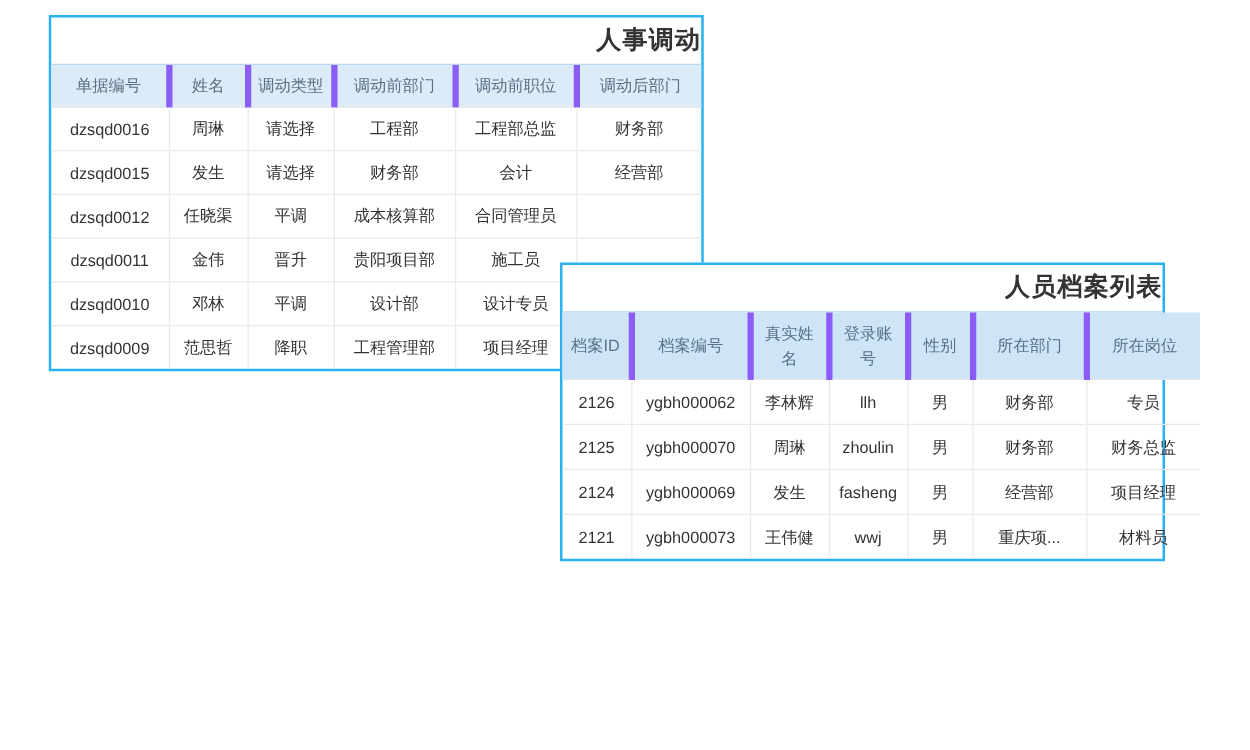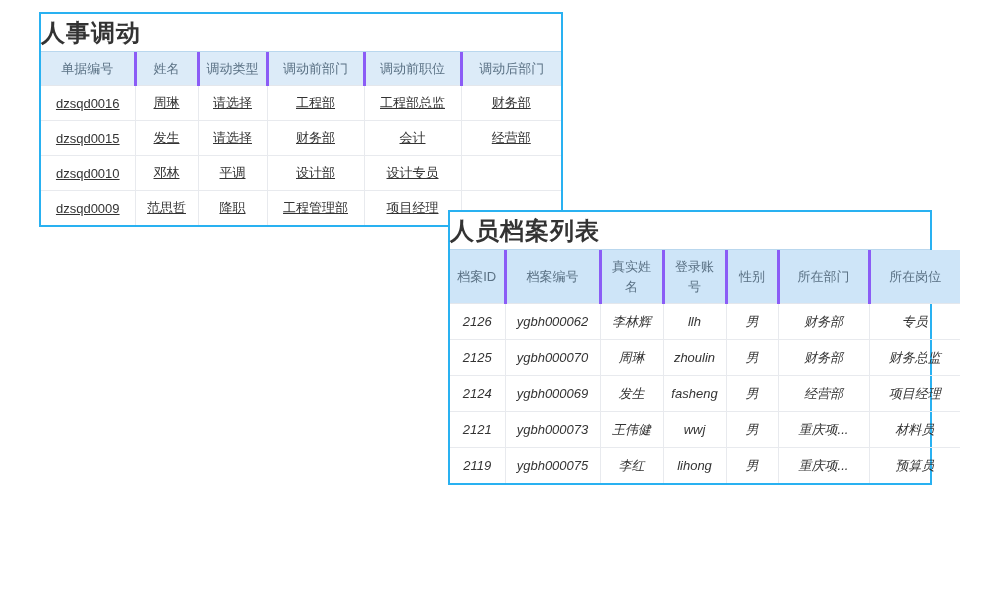--- a/index.html
+++ b/index.html
@@ -9,45 +9,45 @@
     font-family:"Liberation Sans","DejaVu Sans",sans-serif;
   }
   .panel {
     position:absolute; background:#ffffff; box-sizing:border-box;
     border:2px solid #29b1f1;
   }
   #panel-transfer { left:39px; top:12px; width:524px; z-index:1; }
   #panel-archive  { left:448px; top:210px; width:484px; z-index:2; }
 
   .panel-title {
-    height:37px; line-height:37px; text-align:left;
-    font-size:24px; font-weight:bold; color:#333333;
+    height:37px; line-height:37px; text-align:right;
+    font-size:20px; font-weight:bold; color:#333333;
     border-bottom:1px solid #b9d7ee; letter-spacing:1px;
   }
 
   table.grid { border-collapse:collapse; table-layout:fixed; width:100%; }
   table.grid th {
     font-size:13px; font-weight:normal; color:#5a7184;
     text-align:center; vertical-align:middle;
-    border-right:3px solid #8b5cf6; padding:0 2px;
+    border-right:5px solid #8b5cf6; padding:0 2px;
     white-space:pre-line; line-height:1.5;
   }
   table.grid th:last-child { border-right:none; }
   #panel-transfer th { background:#dcebf8; height:33px; }
   #panel-archive  th { background:#cee5f8; height:53px; }
 
   table.grid td {
     font-size:13px; color:#333333; text-align:center; vertical-align:middle;
     border-right:1px solid #e8eaee; border-top:1px solid #e8eaee;
     padding:0 3px; overflow:hidden; white-space:nowrap;
   }
   table.grid td:last-child { border-right:none; }
   table.grid tbody tr:first-child td { border-top:1px solid #e4e7ec; }
-  #panel-transfer td { height:34px;text-decoration:underline; }
-  #panel-archive  td { height:35px;font-style:italic; }
+  #panel-transfer td { height:34px; }
+  #panel-archive  td { height:35px; }
 
   td.link { color:#3d9cef; cursor:pointer; }
 </style>
 </head>
 <body>
 
 <div class="panel" id="panel-transfer">
   <div class="panel-title">人事调动</div>
   <table class="grid">
     <colgroup>
@@ -77,20 +77,36 @@
         <td>工程部总监</td>
         <td>财务部</td>
       </tr>
       <tr>
         <td class="link">dzsqd0015</td>
         <td class="link">发生</td>
         <td>请选择</td>
         <td>财务部</td>
         <td>会计</td>
         <td>经营部</td>
+      </tr>
+      <tr>
+        <td class="link">dzsqd0012</td>
+        <td class="link">任晓渠</td>
+        <td>平调</td>
+        <td>成本核算部</td>
+        <td>合同管理员</td>
+        <td></td>
+      </tr>
+      <tr>
+        <td class="link">dzsqd0011</td>
+        <td class="link">金伟</td>
+        <td>晋升</td>
+        <td>贵阳项目部</td>
+        <td>施工员</td>
+        <td></td>
       </tr>
       <tr>
         <td class="link">dzsqd0010</td>
         <td class="link">邓林</td>
         <td>平调</td>
         <td>设计部</td>
         <td>设计专员</td>
         <td></td>
       </tr>
       <tr>
@@ -160,24 +176,15 @@
       </tr>
       <tr>
         <td>2121</td>
         <td>ygbh000073</td>
         <td class="link">王伟健</td>
         <td>wwj</td>
         <td>男</td>
         <td>重庆项...</td>
         <td>材料员</td>
       </tr>
-      <tr>
-        <td>2119</td>
-        <td>ygbh000075</td>
-        <td class="link">李红</td>
-        <td>lihong</td>
-        <td>男</td>
-        <td>重庆项...</td>
-        <td>预算员</td>
-      </tr>
     </tbody>
   </table>
 </div>
 
 </body></html>

